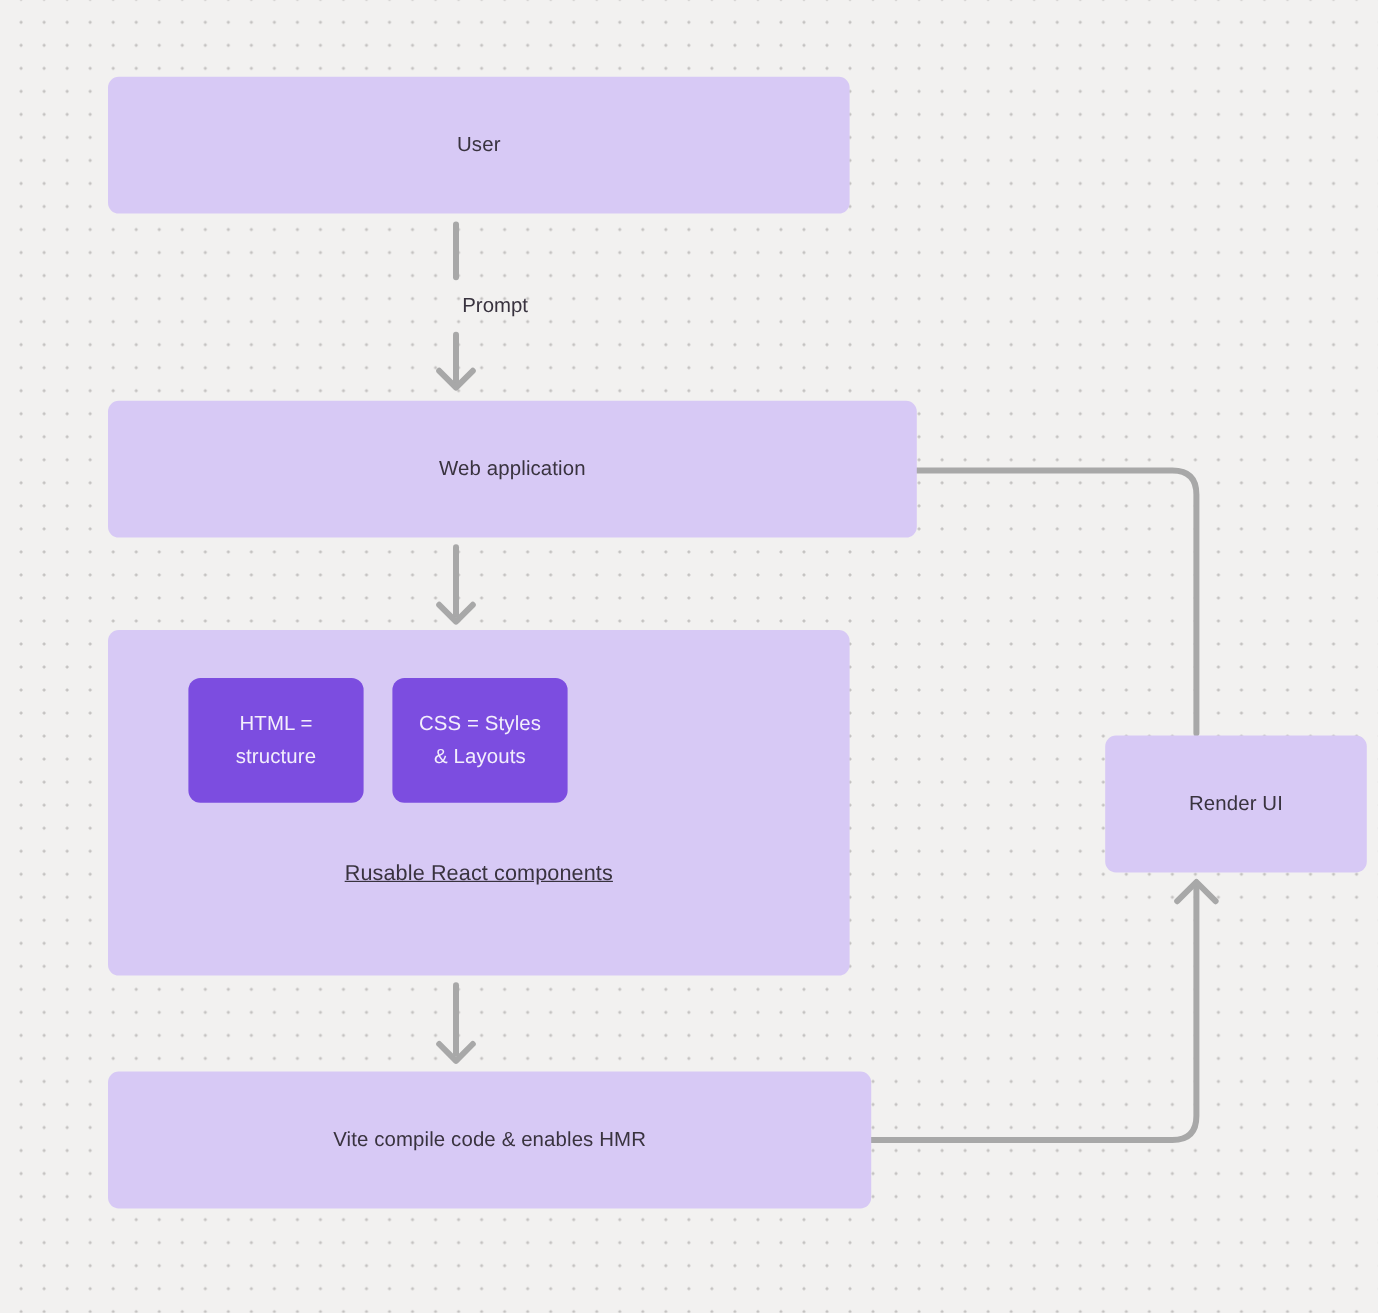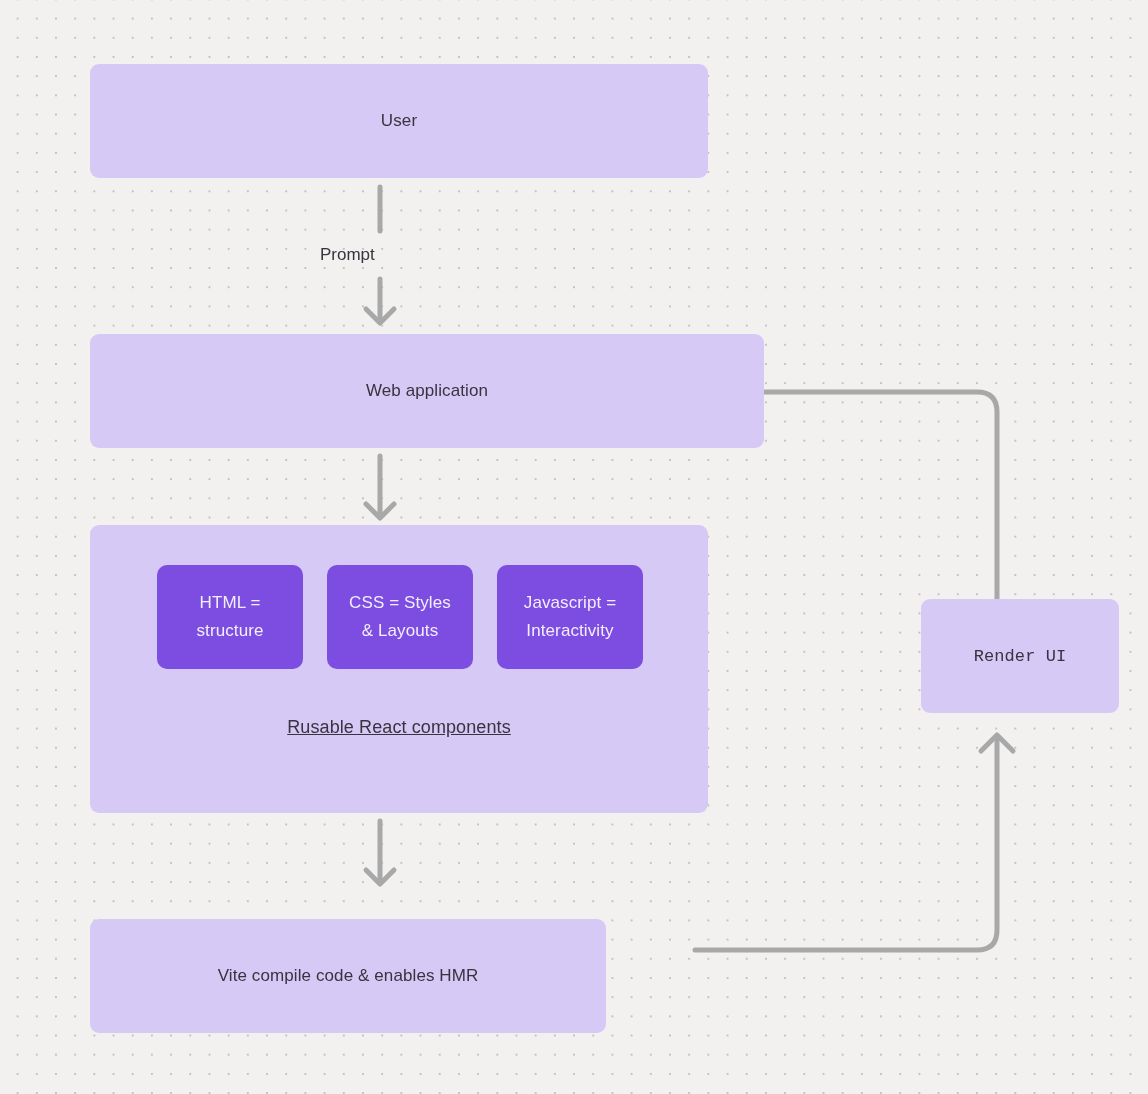--- a/index.html
+++ b/index.html
@@ -26,22 +26,22 @@
     justify-content: center;
     color: #39333f;
     font-size: 17px;
     font-weight: 500;
     letter-spacing: 0.1px;
     margin-left: 19px;
   }
   #node-user            { left: 71px;  top: 64px;  width: 618px; height: 114px; }
   #node-web-application { left: 71px;  top: 334px; width: 674px; height: 114px; }
   #node-components      { left: 71px;  top: 525px; width: 618px; height: 288px; display: block; }
-  #node-vite            { left: 71px;  top: 919px; width: 516px; height: 114px; }
-  #node-render-ui       { left: 902px; top: 599px; width: 198px; height: 114px; font-family: Liberation Mono, monospace; }
+  #node-vite            { left: 71px;  top: 893px; width: 636px; height: 114px; }
+  #node-render-ui       { left: 902px; top: 613px; width: 218px; height: 114px; }
 
   .component-box {
     position: absolute;
     top: 40px;
     width: 146px;
     height: 104px;
     background: #7c4de0;
     border-radius: 10px;
     display: flex;
     flex-direction: column;
@@ -67,21 +67,21 @@
     font-size: 18px;
     font-weight: 500;
     text-decoration: underline;
   }
 
   .edge-label {
     position: absolute;
     left: 320px;
     top: 245px;
     width: 120px;
-    text-align: left;
+    text-align: right;
     color: #39333f;
     font-size: 17px;
     font-weight: 500;
   }
 
   svg.connectors {
     position: absolute;
     left: 0;
     top: 0;
     width: 1148px;
@@ -131,24 +131,20 @@
 
 <div class="node" id="node-components">
   <div class="component-box" id="component-css">
     <span>CSS = Styles</span>
     <span>&amp; Layouts</span>
   </div>
   <div class="component-box" id="component-html">
     <span>HTML =</span>
     <span>structure</span>
   </div>
-  <div class="component-box" id="component-javascript">
-    <span>Javascript =</span>
-    <span>Interactivity</span>
-  </div>
   <div class="components-caption">Rusable React components</div>
 </div>
 
 <div class="node" id="node-vite">
   <span>Vite compile code &amp; enables HMR</span>
 </div>
 
 <div class="node" id="node-render-ui">
   <span>Render UI</span>
 </div>

